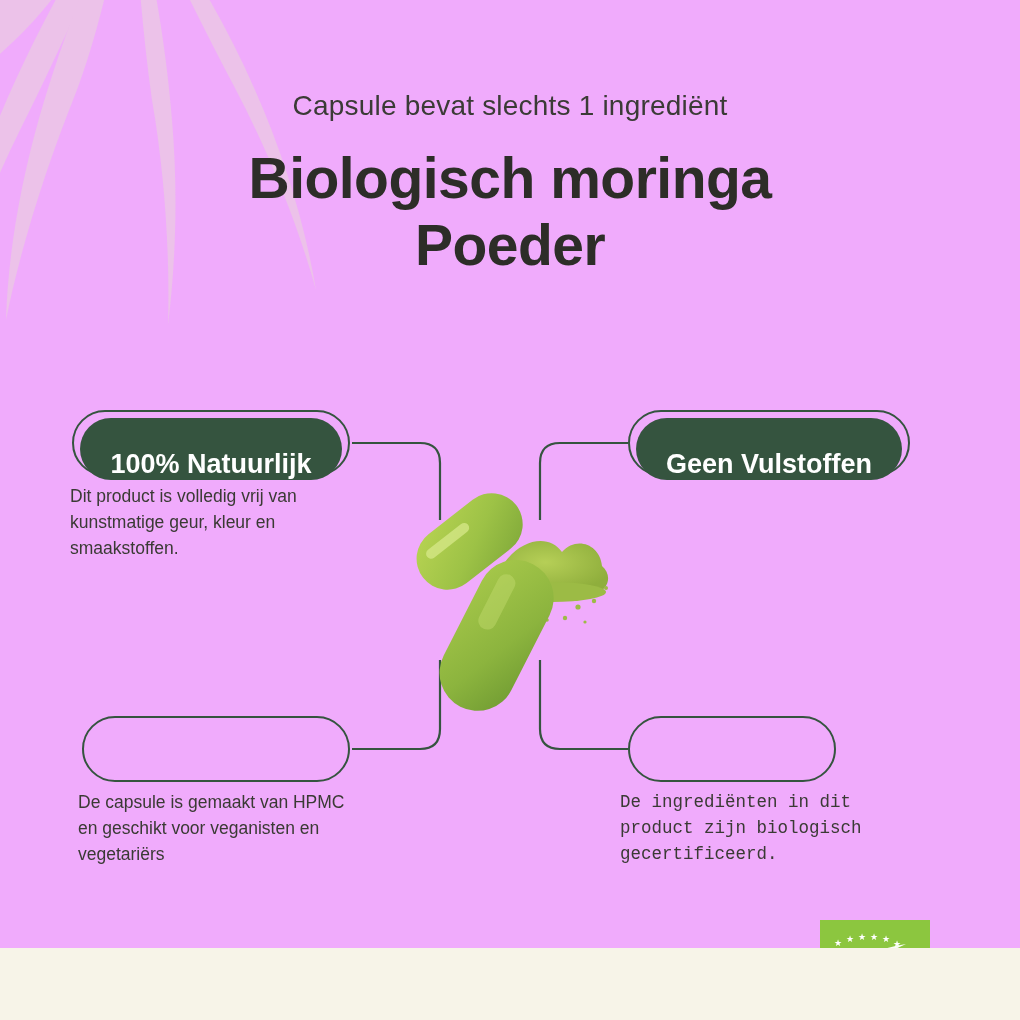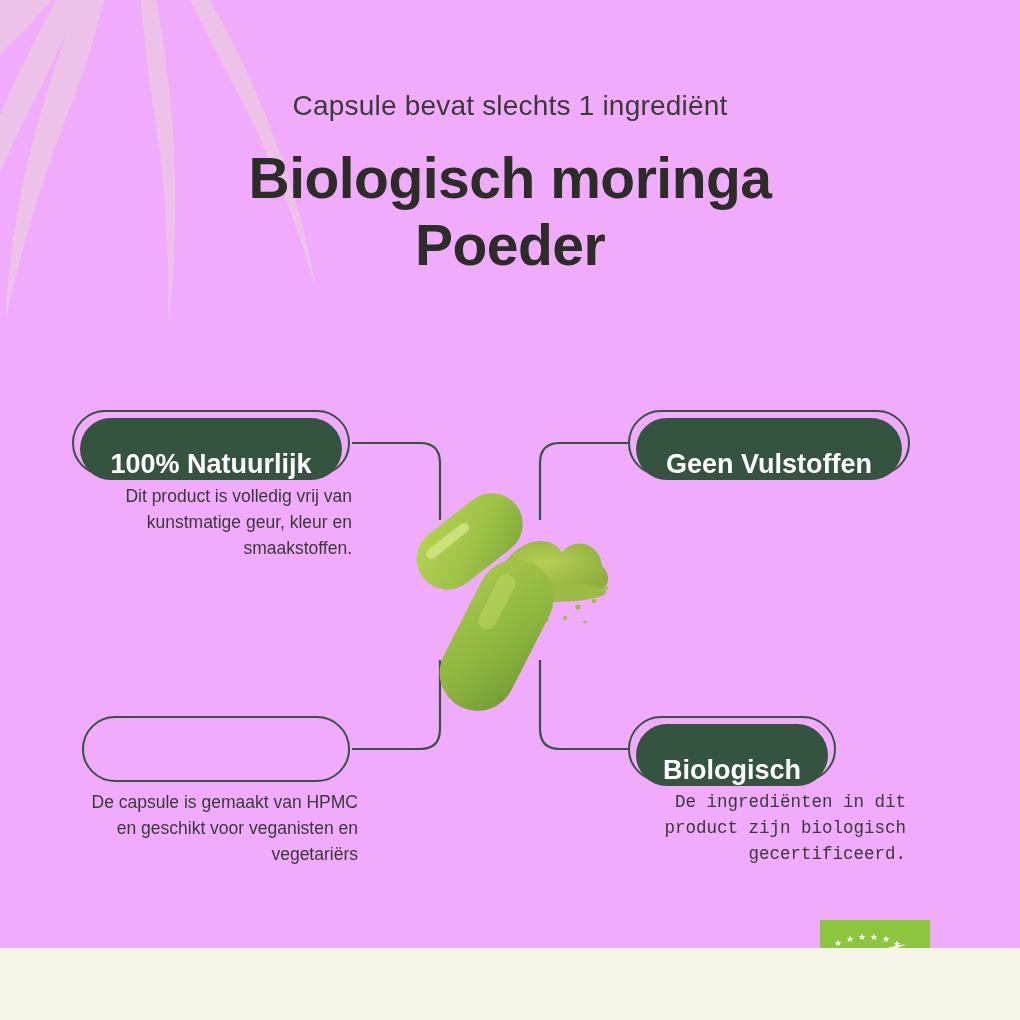--- a/index.html
+++ b/index.html
@@ -86,21 +86,21 @@
     border-radius: 40px;
     box-sizing: border-box;
   }
 
   .desc {
     position: absolute;
     font-size: 17.5px;
     line-height: 1.48;
     color: #3a3a34;
   }
-  .desc.center { text-align: right; }
+  .desc.center { text-align: left; }
 
   
   #frame-tl { left: 72px;  top: 410px;  width: 278px; height: 66px; }
   #pill-tl  { left: 80px;  top: 418px;  width: 262px; }
   #desc-tl  { left: 70px;  top: 484px;  width: 282px; }
 
   #frame-tr { left: 628px; top: 410px;  width: 282px; height: 66px; }
   #pill-tr  { left: 636px; top: 418px;  width: 266px; }
   #desc-tr  { left: 628px; top: 484px;  width: 282px; }
 
@@ -225,23 +225,20 @@
 
   <div class="pill-outline" id="frame-tr"></div>
   <div class="pill" id="pill-tr">
     <span>Geen Vulstoffen</span>
   </div>
 
   <div class="pill-outline" id="frame-bl"></div>
   <div class="desc center" id="desc-bl">De capsule is gemaakt van HPMC en geschikt voor veganisten en vegetariërs</div>
 
   <div class="pill-outline" id="frame-br"></div>
-  <div class="pill" id="pill-br">
-    <span>Biologisch</span>
-  </div>
   <div class="desc center" id="desc-br">De ingrediënten in dit product zijn biologisch gecertificeerd.</div>
 
   <div class="eu-logo">
     <svg width="110" height="74" viewBox="0 0 110 74">
       <rect x="0" y="0" width="110" height="74" fill="#8cc63f"></rect>
       <g fill="#ffffff">
 
         <g font-size="9" font-family="'Liberation Sans', sans-serif">
           <text x="14" y="26">★</text>
             <text x="26" y="22">★</text>

